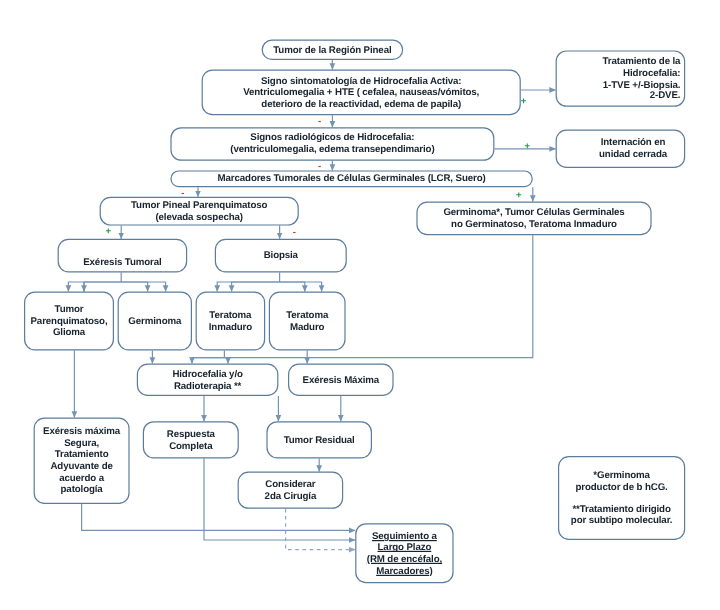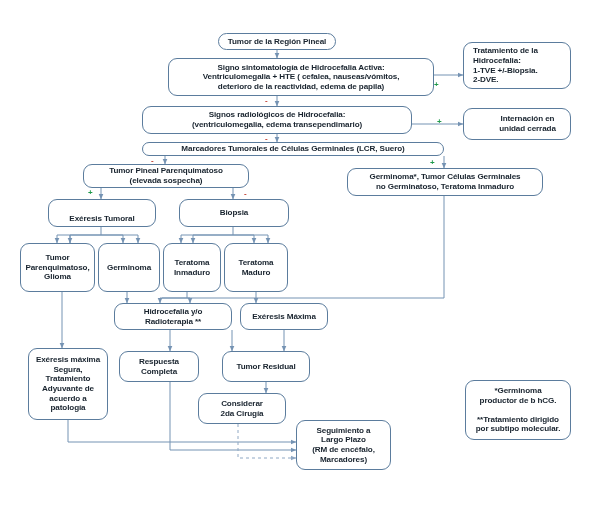--- a/index.html
+++ b/index.html
@@ -134,21 +134,21 @@
     <span>Tumor de la Región Pineal</span>
   </div>
 
   <div class="node" style="left:168px;top:58px;width:266px;height:38px;">
     <span>Signo sintomatología de Hidrocefalia Activa:
 Ventriculomegalia + HTE ( cefalea, nauseas/vómitos,
 deterioro de la reactividad, edema de papila)</span>
   </div>
 
   <div class="node" style="left:463px;top:42px;width:108px;height:47px;">
-    <span style="text-align:left;padding-left:6px;">Tratamiento de la
+    <span style="text-align:right;padding-left:6px;">Tratamiento de la
 Hidrocefalia:
 1-TVE +/-Biopsia.
 2-DVE.</span>
   </div>
 
   <div class="node" style="left:142px;top:106px;width:270px;height:28px;">
     <span>Signos radiológicos de Hidrocefalia:
 (ventriculomegalia, edema transependimario)</span>
   </div>
 
@@ -223,28 +223,28 @@
 
   <div class="node" style="left:222px;top:351px;width:88px;height:31px;">
     <span>Tumor Residual</span>
   </div>
 
   <div class="node" style="left:198px;top:393px;width:88px;height:31px;">
     <span>Considerar
 2da Cirugía</span>
   </div>
 
-  <div class="node" style="left:296px;top:420px;width:95px;height:50px;">
+  <div class="node" style="left:296px;top:436px;width:82px;height:50px;text-decoration:underline;">
     <span>Seguimiento a
 Largo Plazo
 (RM de encéfalo,
 Marcadores)</span>
   </div>
 
-  <div class="node" style="left:465px;top:380px;width:106px;height:60px;">
+  <div class="node" style="left:465px;top:380px;width:106px;height:70px;">
     <span>*Germinoma
 productor de b hCG.
 
 **Tratamiento dirigido
 por subtipo molecular.</span>
   </div>
 
   <div class="sign plus" style="left:434px;top:81px;"><span>+</span></div>
   <div class="sign minus" style="left:265px;top:97px;"><span>-</span></div>
   <div class="sign plus" style="left:437px;top:118px;"><span>+</span></div>

